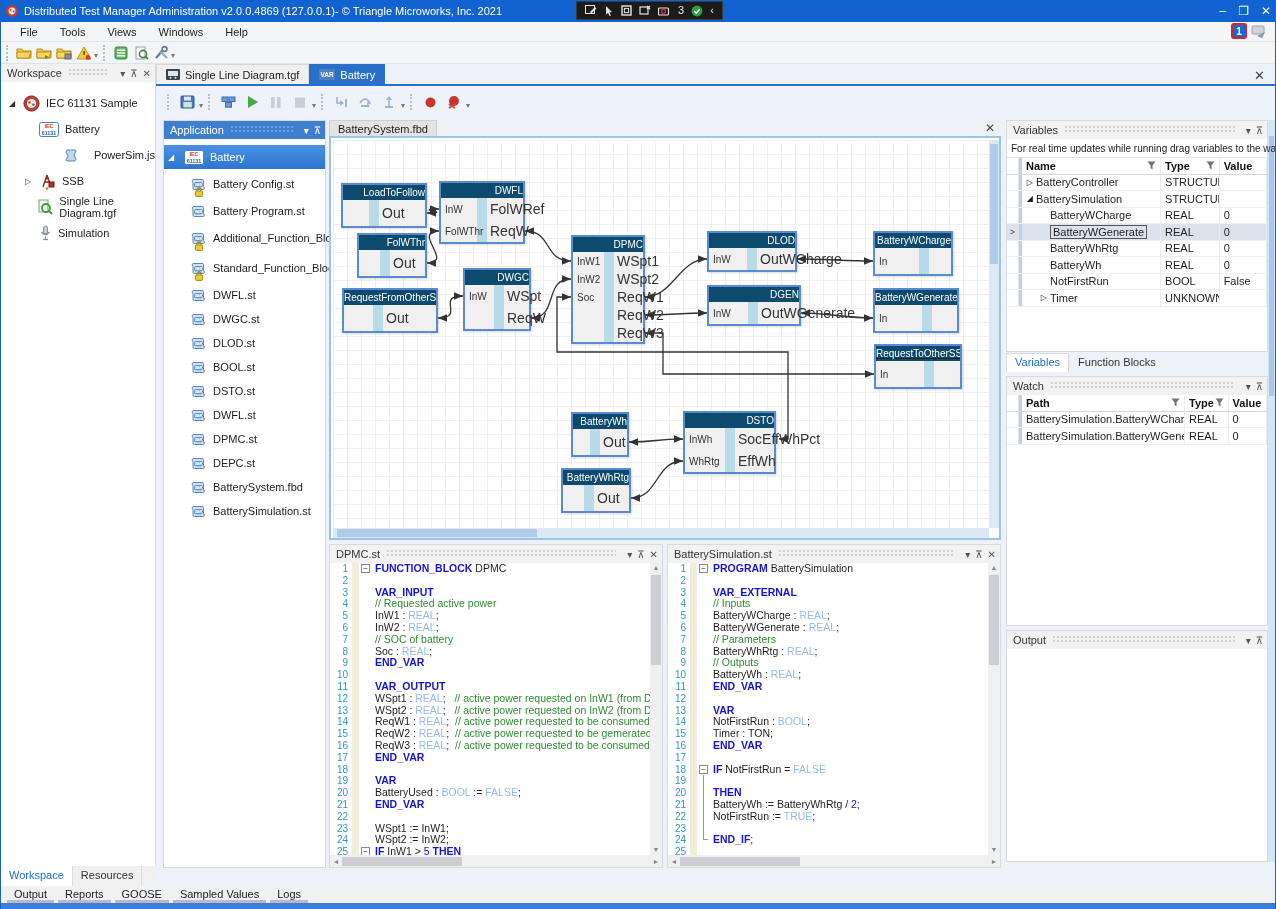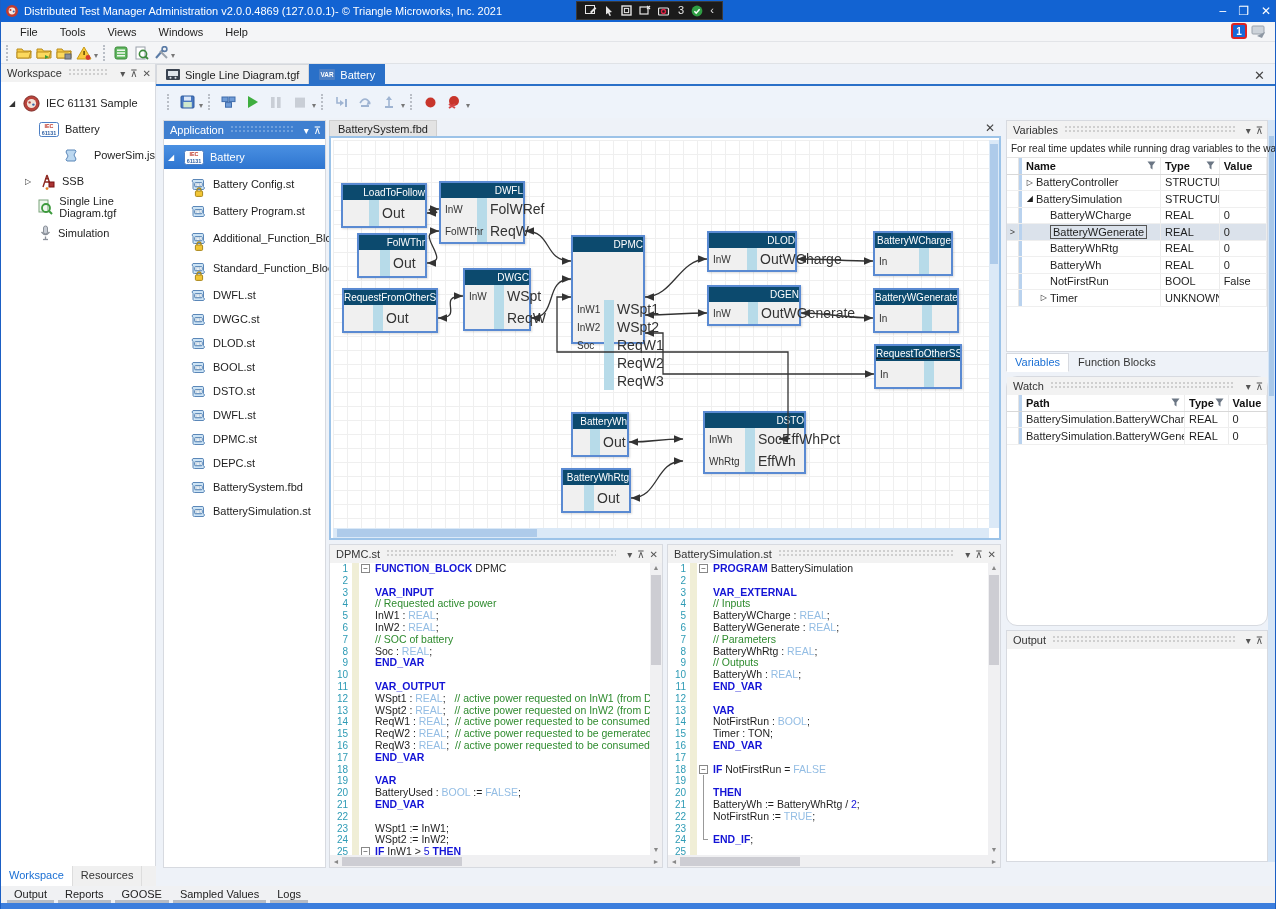--- a/index.html
+++ b/index.html
@@ -661,21 +661,21 @@
           </div>
           <div class="blk" style="left: 9px; top: 148px; width: 96px; height: 45px;">
             <div class="blkhead">RequestFromOtherSS</div>
             <div class="blkrow" style="height: 26px;">
               <span class="stripe" style="left: 29px;"></span>
               <span class="outlbl" style="left: 42px;">Out</span>
             </div>
           </div>
           <div class="blk" style="left: 238px; top: 95px; width: 74px; height: 109px;">
             <div class="blkhead">DPMC</div>
-            <div class="blkrow" style="height: 18px; margin-top: 48px;">
+            <div class="blkrow" style="height: 18px;">
               <span class="stripe" style="left: 31px;"></span>
               <span class="inlbl">InW1</span>
               <span class="outlbl" style="left: 44px;">WSpt1</span>
             </div>
             <div class="blkrow" style="height: 18px;">
               <span class="stripe" style="left: 31px;"></span>
               <span class="inlbl">InW2</span>
               <span class="outlbl" style="left: 44px;">WSpt2</span>
             </div>
             <div class="blkrow" style="height: 18px;">
@@ -729,21 +729,21 @@
               <span class="inlbl">In</span>
             </div>
           </div>
           <div class="blk" style="left: 238px; top: 272px; width: 58px; height: 45px;">
             <div class="blkhead">BatteryWh</div>
             <div class="blkrow" style="height: 26px;">
               <span class="stripe" style="left: 17px;"></span>
               <span class="outlbl" style="left: 30px;">Out</span>
             </div>
           </div>
-          <div class="blk" style="left: 370px; top: 271px; width: 103px; height: 63px;">
+          <div class="blk" style="left: 350px; top: 271px; width: 93px; height: 63px;">
             <div class="blkhead">DSTO</div>
             <div class="blkrow" style="height: 22px;">
               <span class="stripe" style="left: 40px;"></span>
               <span class="inlbl">InWh</span>
               <span class="outlbl" style="left: 53px;">SocEffWhPct</span>
             </div>
             <div class="blkrow" style="height: 22px;">
               <span class="stripe" style="left: 40px;"></span>
               <span class="inlbl">WhRtg</span>
               <span class="outlbl" style="left: 53px;">EffWh</span>
@@ -1000,21 +1000,21 @@
               <span class="gcell" style="width:50px;"></span>
             </div>
           </div>
         </div>
         <div class="rtabs" style="position:absolute;top:232px;left:0;width:262px;">
           <span class="rtab active">Variables</span>
           <span class="rtab">Function Blocks</span>
         </div>
       </div>
     <div id="watchpanel">
-        <div class="rpanel" style="top:256px;height:250px;border-radius:11px;">
+        <div class="rpanel" style="top:256px;height:250px;">
           <div class="pheader">
             <span>Watch</span>
             <span class="dots"></span>
             <span class="hico">▾</span>
             <span class="hico">⊼</span>
           </div>
           <div class="grid">
             <div class="grow ghead">
               <span class="margin"></span>
               <span class="accent"></span>

